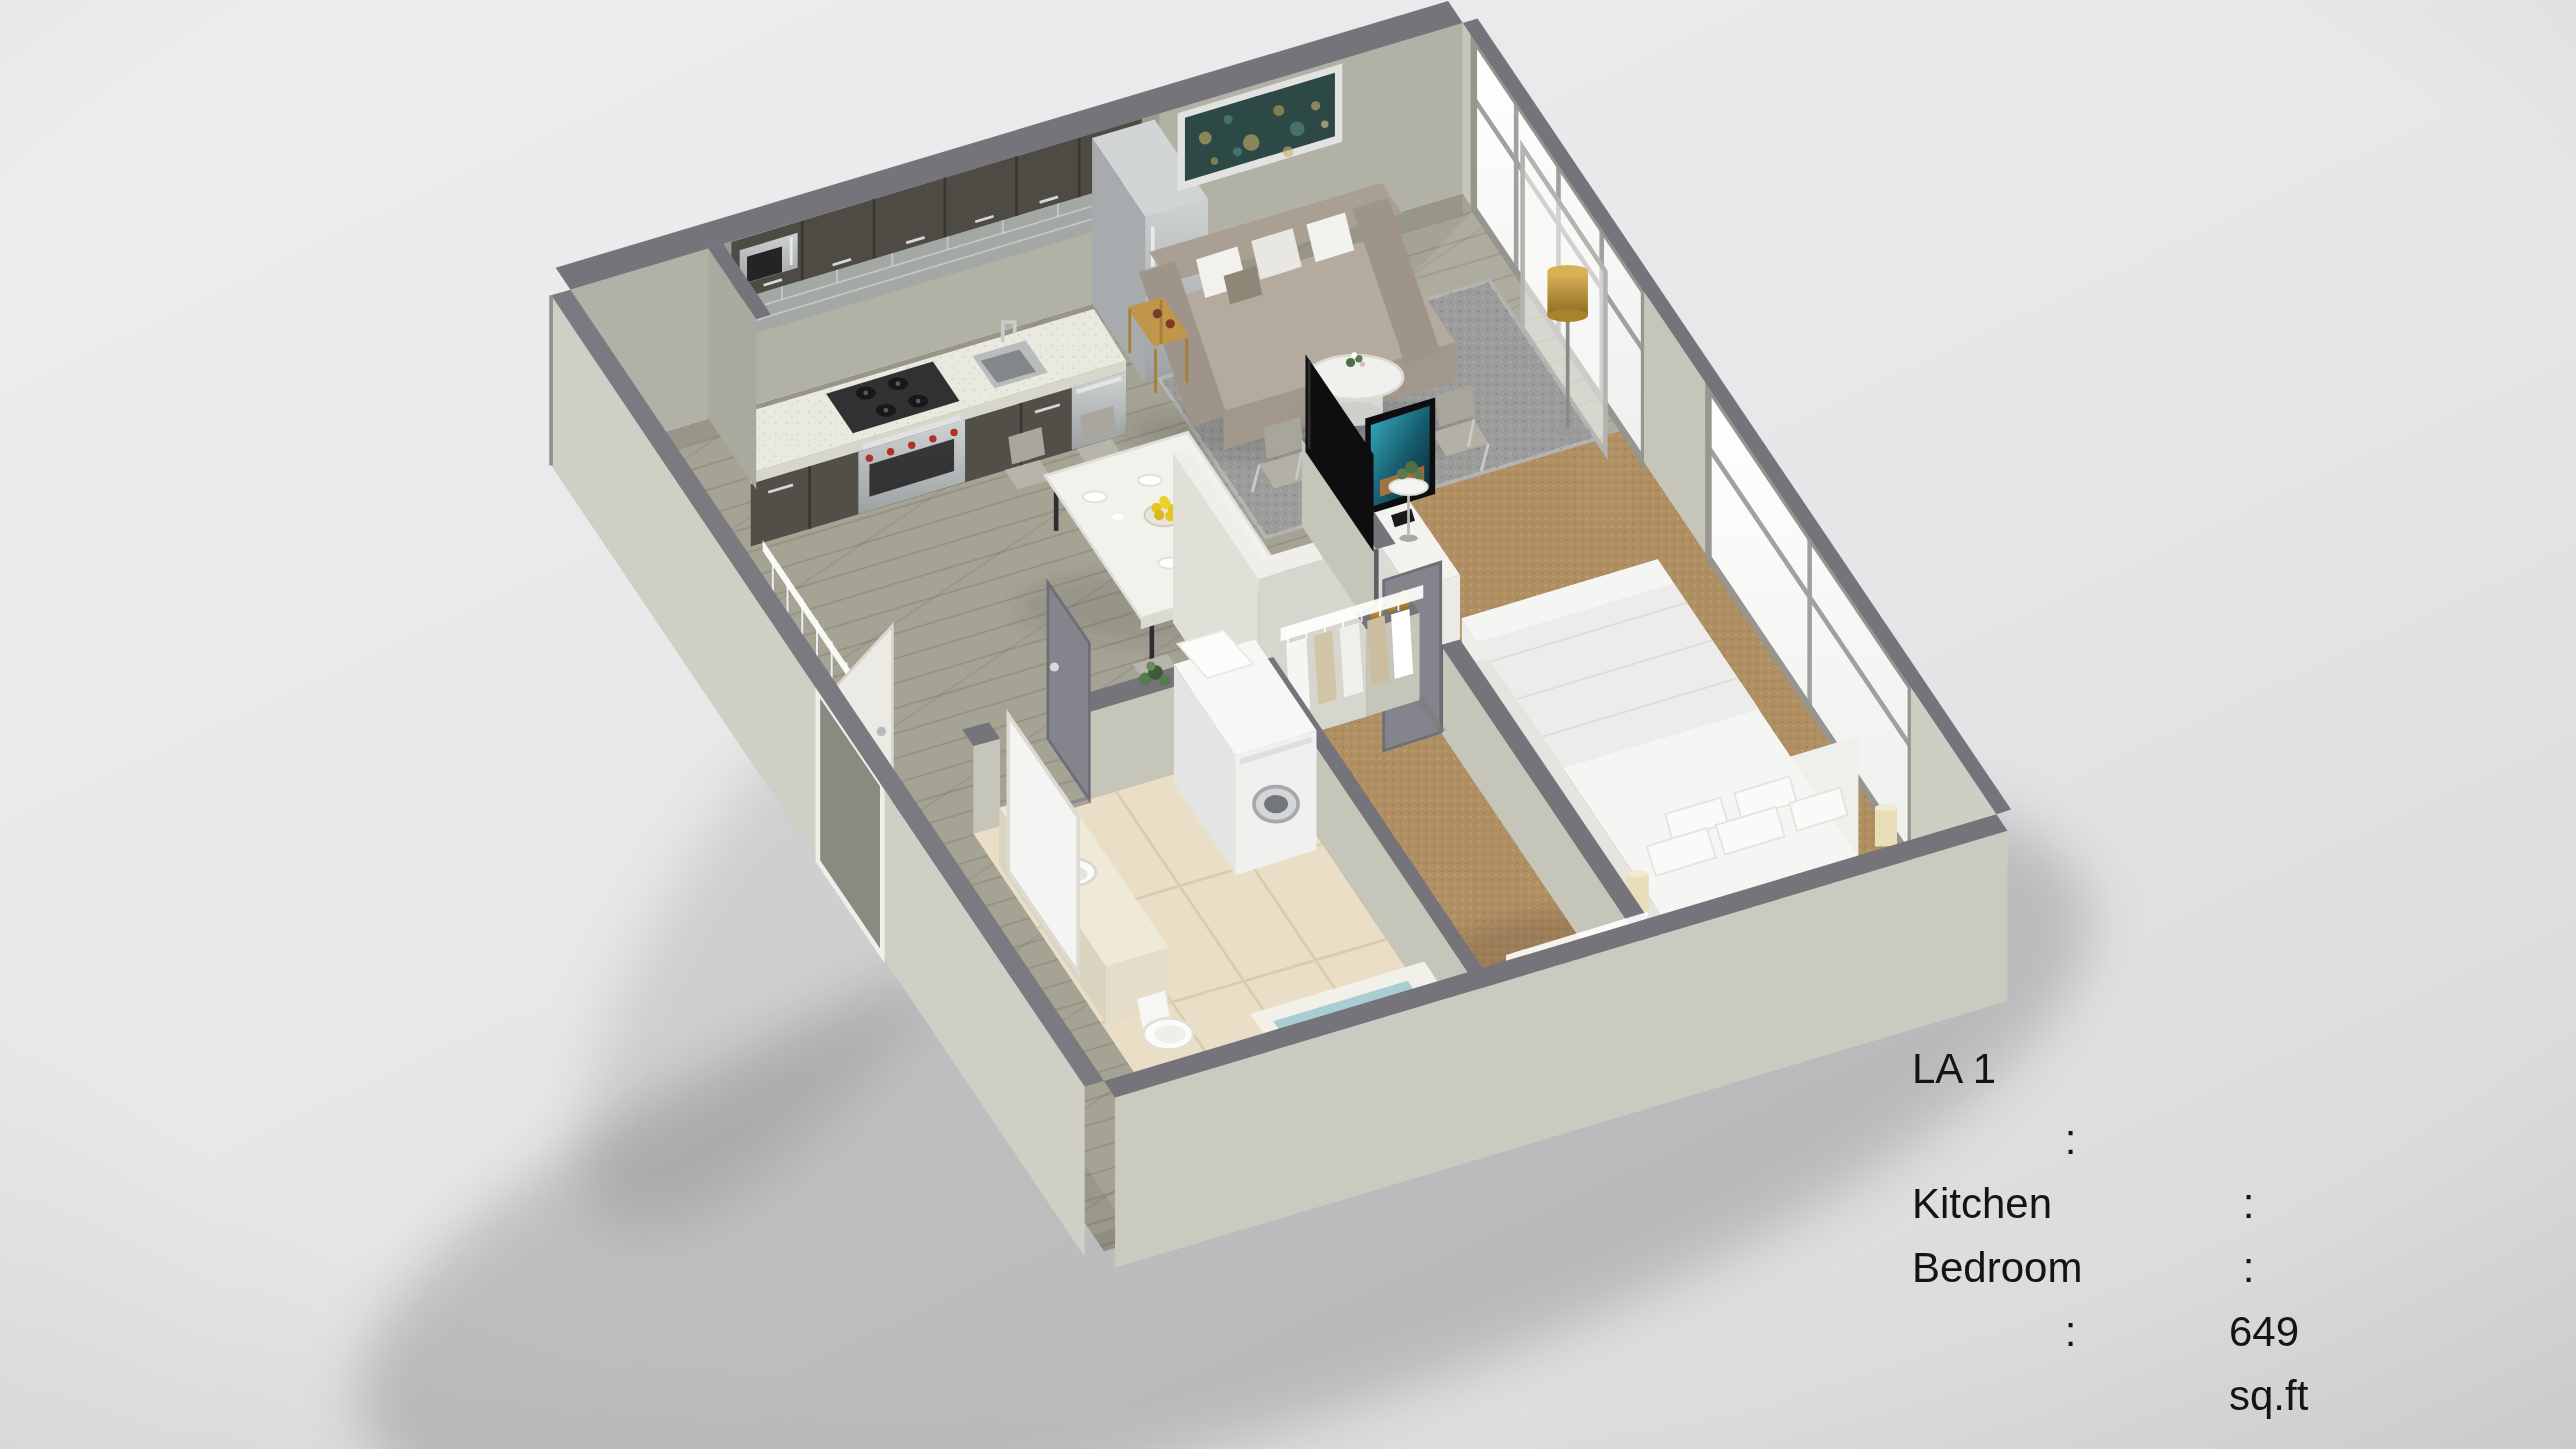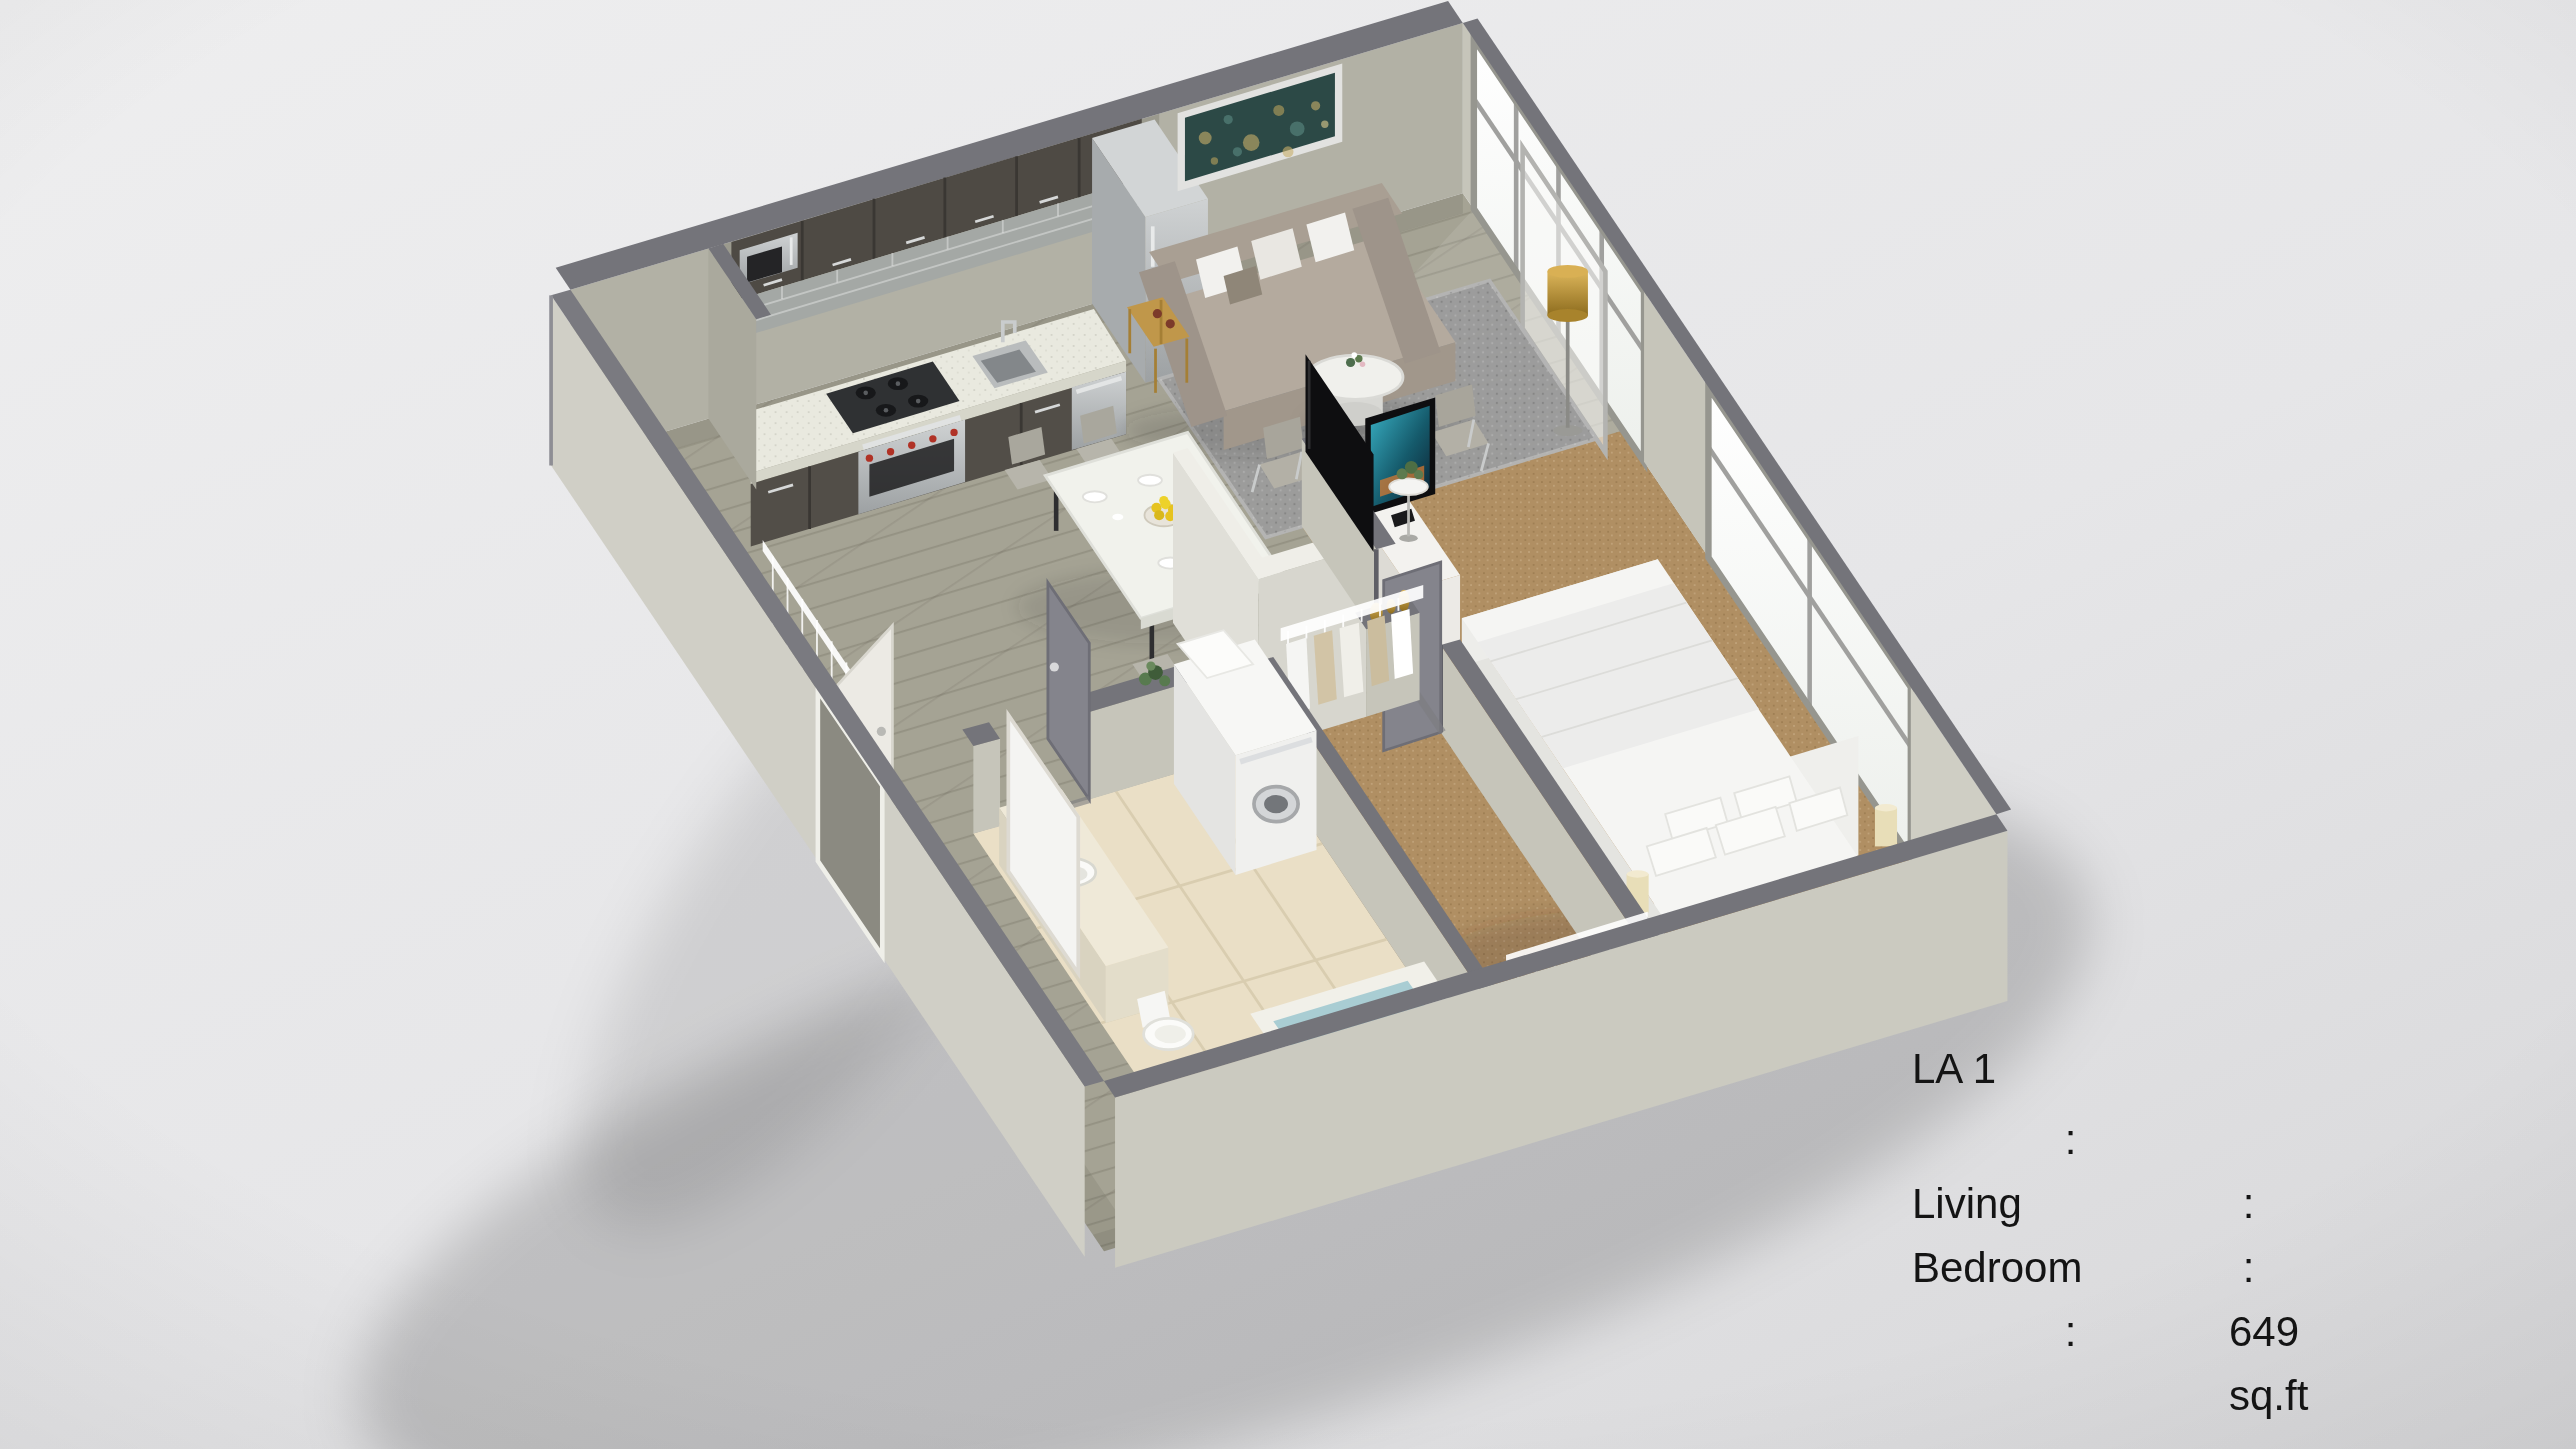--- a/index.html
+++ b/index.html
@@ -590,21 +590,21 @@
 
   <rect x="0" y="0" width="2800" height="1575" fill="url(#gVig)"></rect>
 </svg>
 
   <div class="legend">
     <div class="title">LA 1</div>
     <div class="lrow">
       <span class="sep">:</span>
     </div>
     <div class="lrow">
-      <span>Living</span>
+      <span>Kitchen</span>
       <span class="sep">:</span>
     </div>
     <div class="lrow">
       <span>Bedroom</span>
       <span class="sep">:</span>
     </div>
     <div class="lrow">
       <span class="sep">:</span>
       <span>649 sq.ft</span>
     </div>

